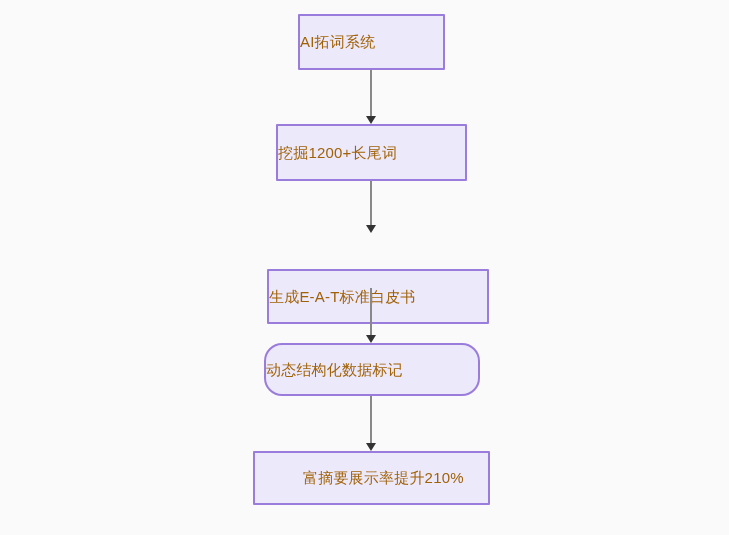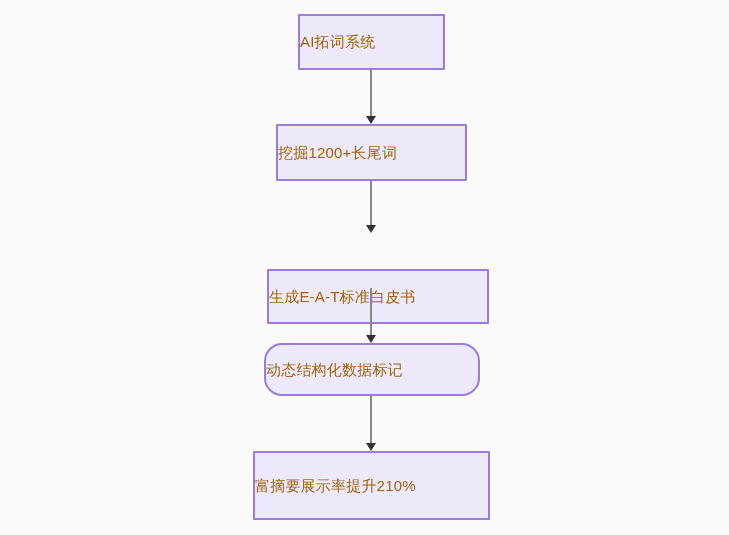--- a/index.html
+++ b/index.html
@@ -52,21 +52,21 @@
     height: 0;
     border-left: 5px solid transparent;
     border-right: 5px solid transparent;
     border-top: 8px solid #333333;
   }
   
   #node-0 { left: 298px; top: 14px;  width: 147px; height: 56px; }
   #node-1 { left: 276px; top: 124px; width: 191px; height: 57px; }
   #node-2 { left: 267px; top: 233px; width: 222px; height: 55px; margin-top: 36px; }
   #node-3 { left: 264px; top: 343px; width: 216px; height: 53px; border-radius: 18px; }
-  #node-4 { left: 253px; top: 451px; width: 237px; height: 69px; }
+  #node-4 { left: 253px; top: 451px; width: 237px; height: 54px; padding-left: 48px; }
   
   #edge-0 { left: 371px; top: 70px; }
   #edge-0 .edge-line { height: 46px; }
   #edge-0 .edge-head { top: 46px; }
   #edge-1 { left: 371px; top: 181px; }
   #edge-1 .edge-line { height: 44px; }
   #edge-1 .edge-head { top: 44px; }
   #edge-2 { left: 371px; top: 288px; }
   #edge-2 .edge-line { height: 47px; }
   #edge-2 .edge-head { top: 47px; }

